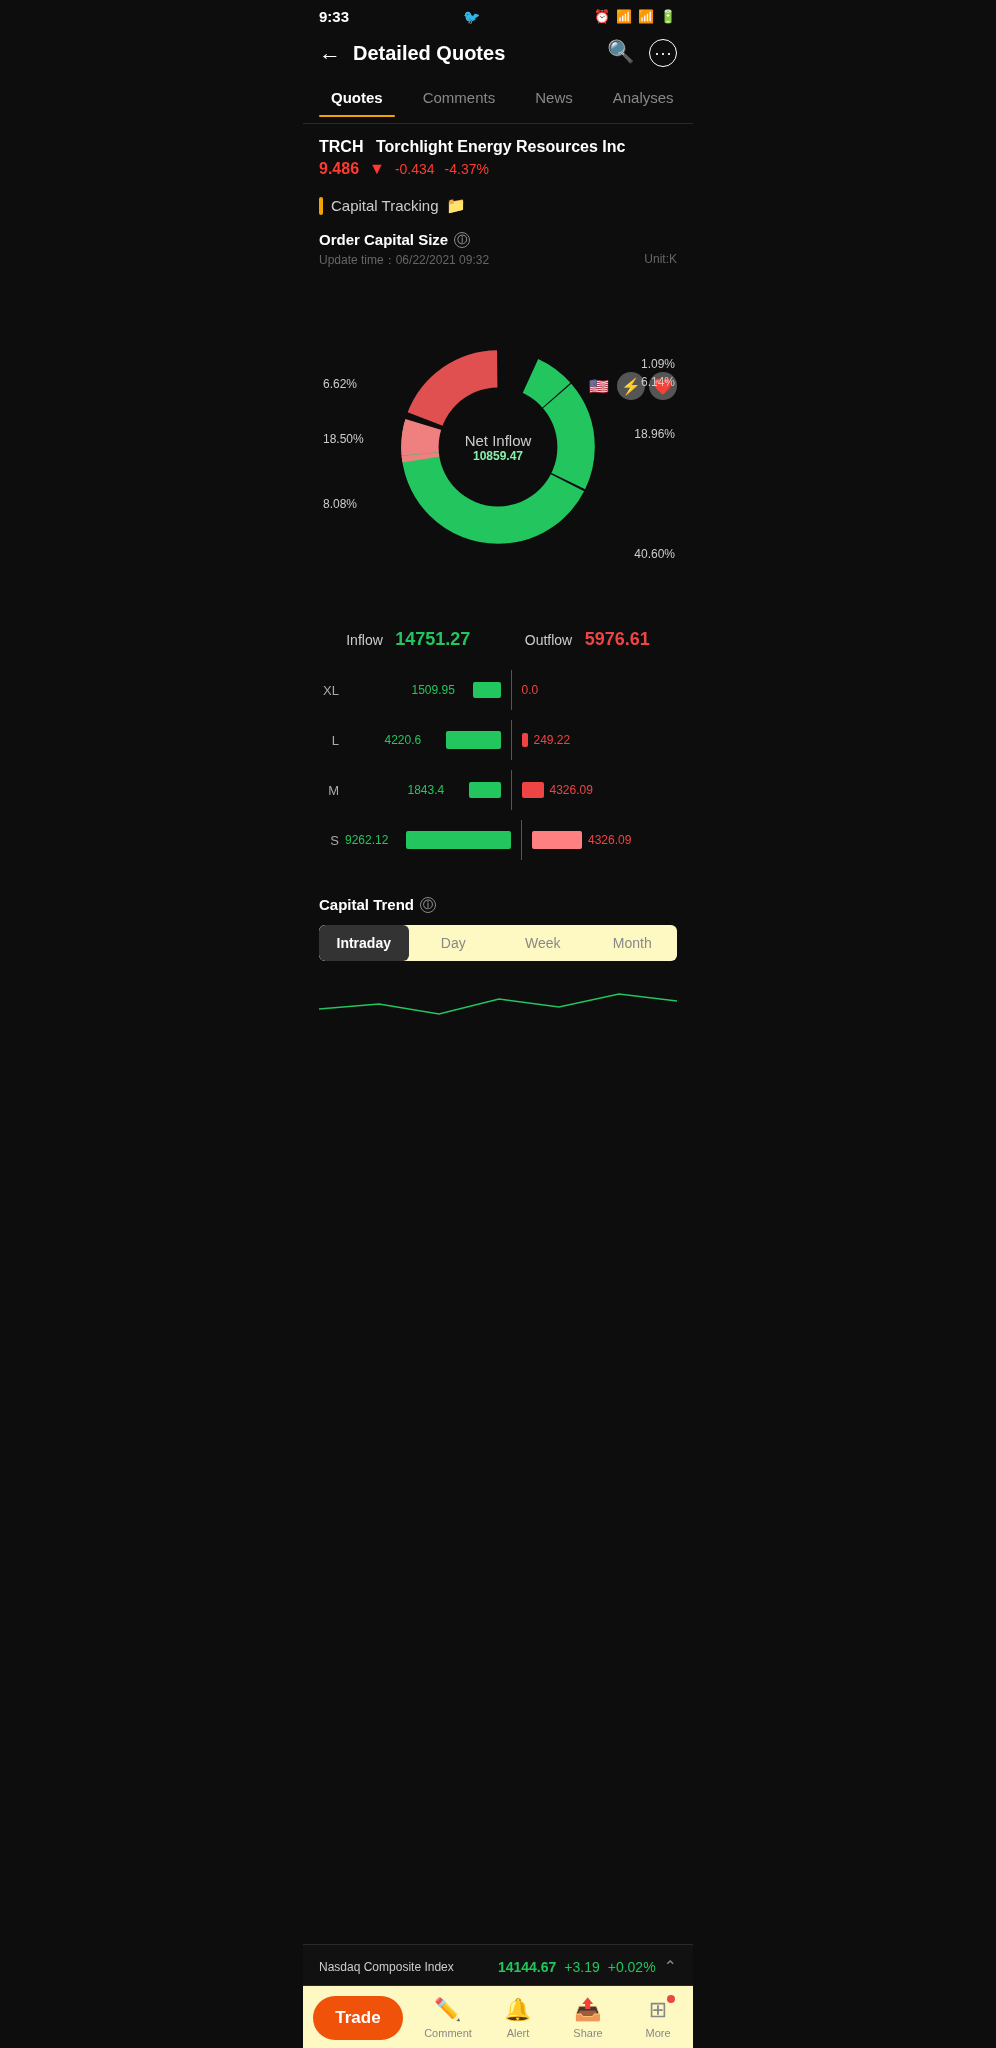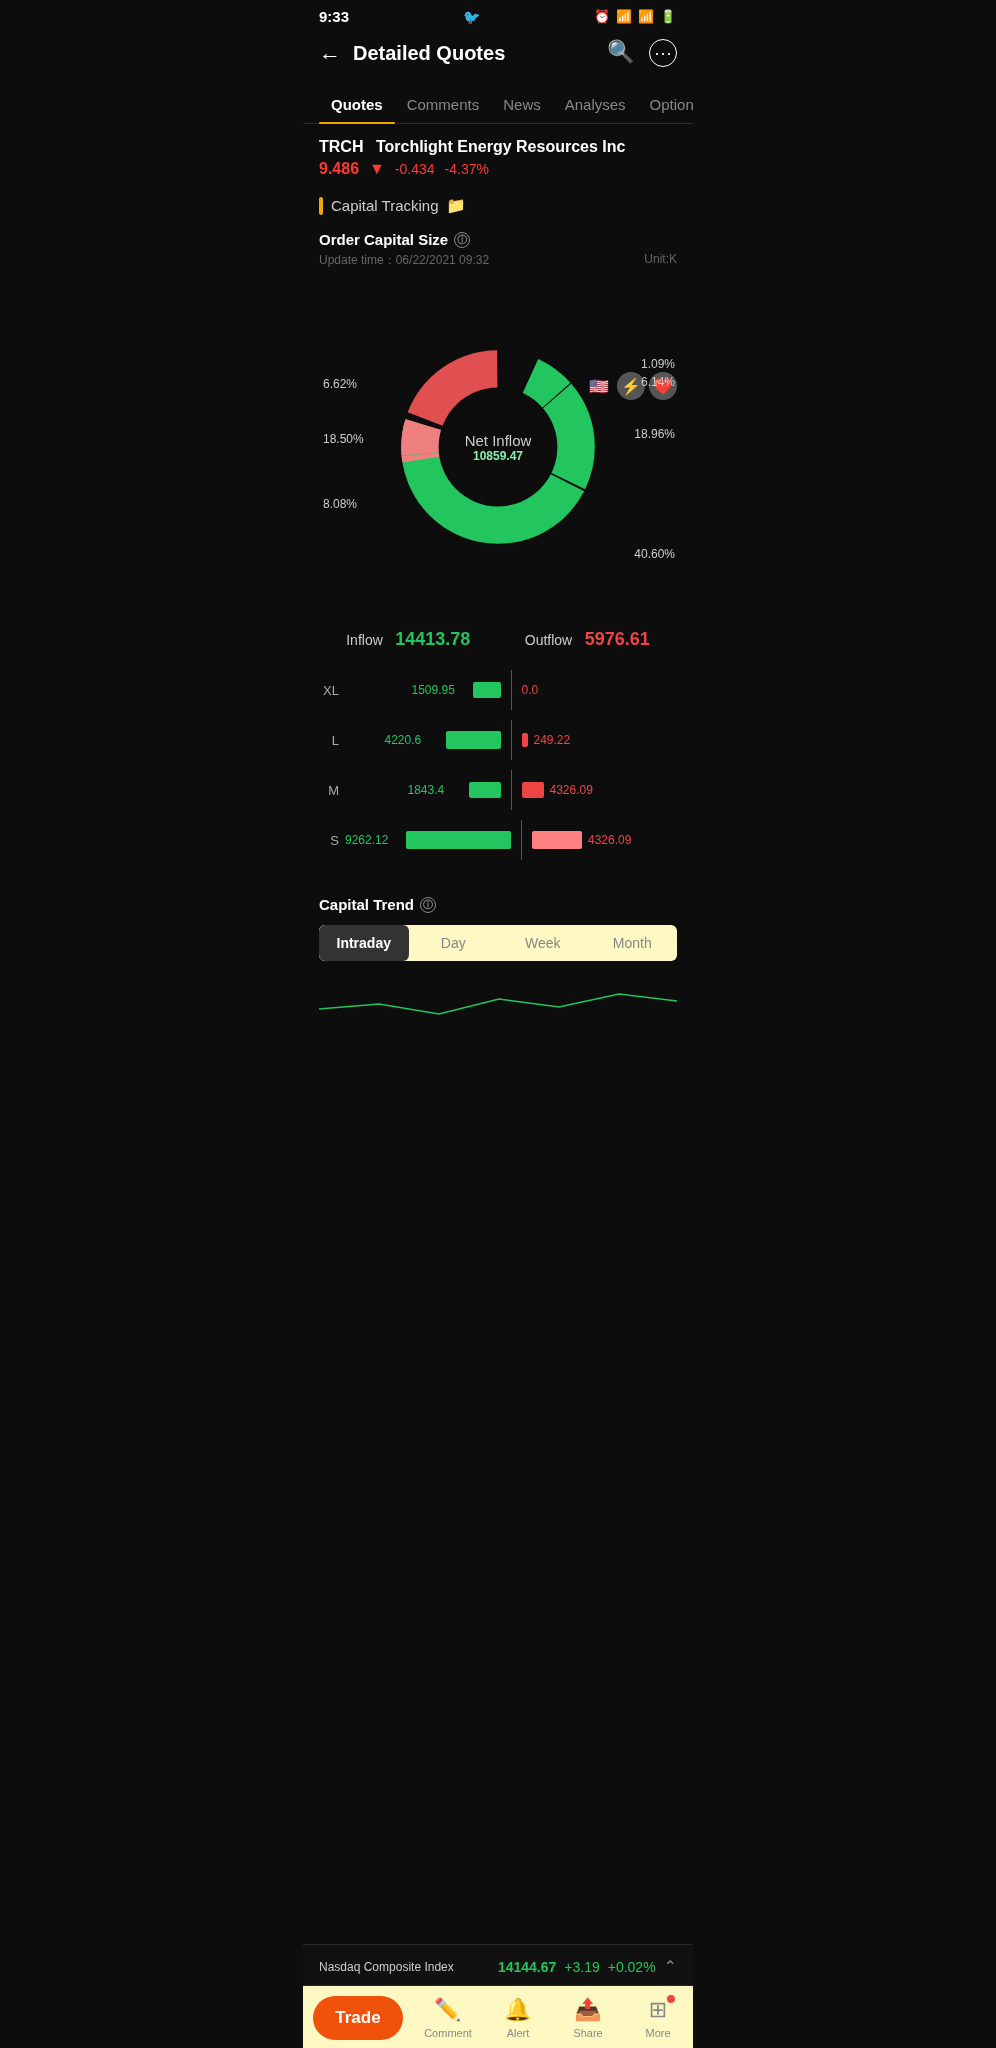--- a/index.html
+++ b/index.html
@@ -44,24 +44,24 @@
       font-size: 20px;
       font-weight: 700;
       flex: 1;
     }
     .header-actions { display: flex; gap: 14px; }
     .header-actions span { font-size: 22px; color: #fff; cursor: pointer; }
 
     
     .tabs {
       display: flex;
-      align-items: flex-end;
+      align-items: flex-start;
       padding: 0 16px;
       border-bottom: 1px solid #2a2a2a;
-      gap: 0;
+      gap: 16px;
     }
     .tab {
       padding: 10px 12px;
       font-size: 15px;
       color: #888;
       cursor: pointer;
       position: relative;
       white-space: nowrap;
     }
     .tab.active {
@@ -487,21 +487,21 @@
 
   <div class="donut-center">
     <div class="donut-center-label">Net Inflow</div>
     <div class="donut-center-value">10859.47</div>
   </div>
 </div>
 
 <div class="flow-row">
   <div class="flow-item">
     <span class="flow-label">Inflow</span>
-    <span class="flow-value-green" style="margin-left:8px;">14413.78</span>
+    <span class="flow-value-green" style="margin-left:8px;">14751.27</span>
   </div>
   <div class="flow-item">
     <span class="flow-label">Outflow</span>
     <span class="flow-value-red" style="margin-left:8px;">5976.61</span>
   </div>
 </div>
 
 <div class="bar-section">
 
   <div class="bar-row">

